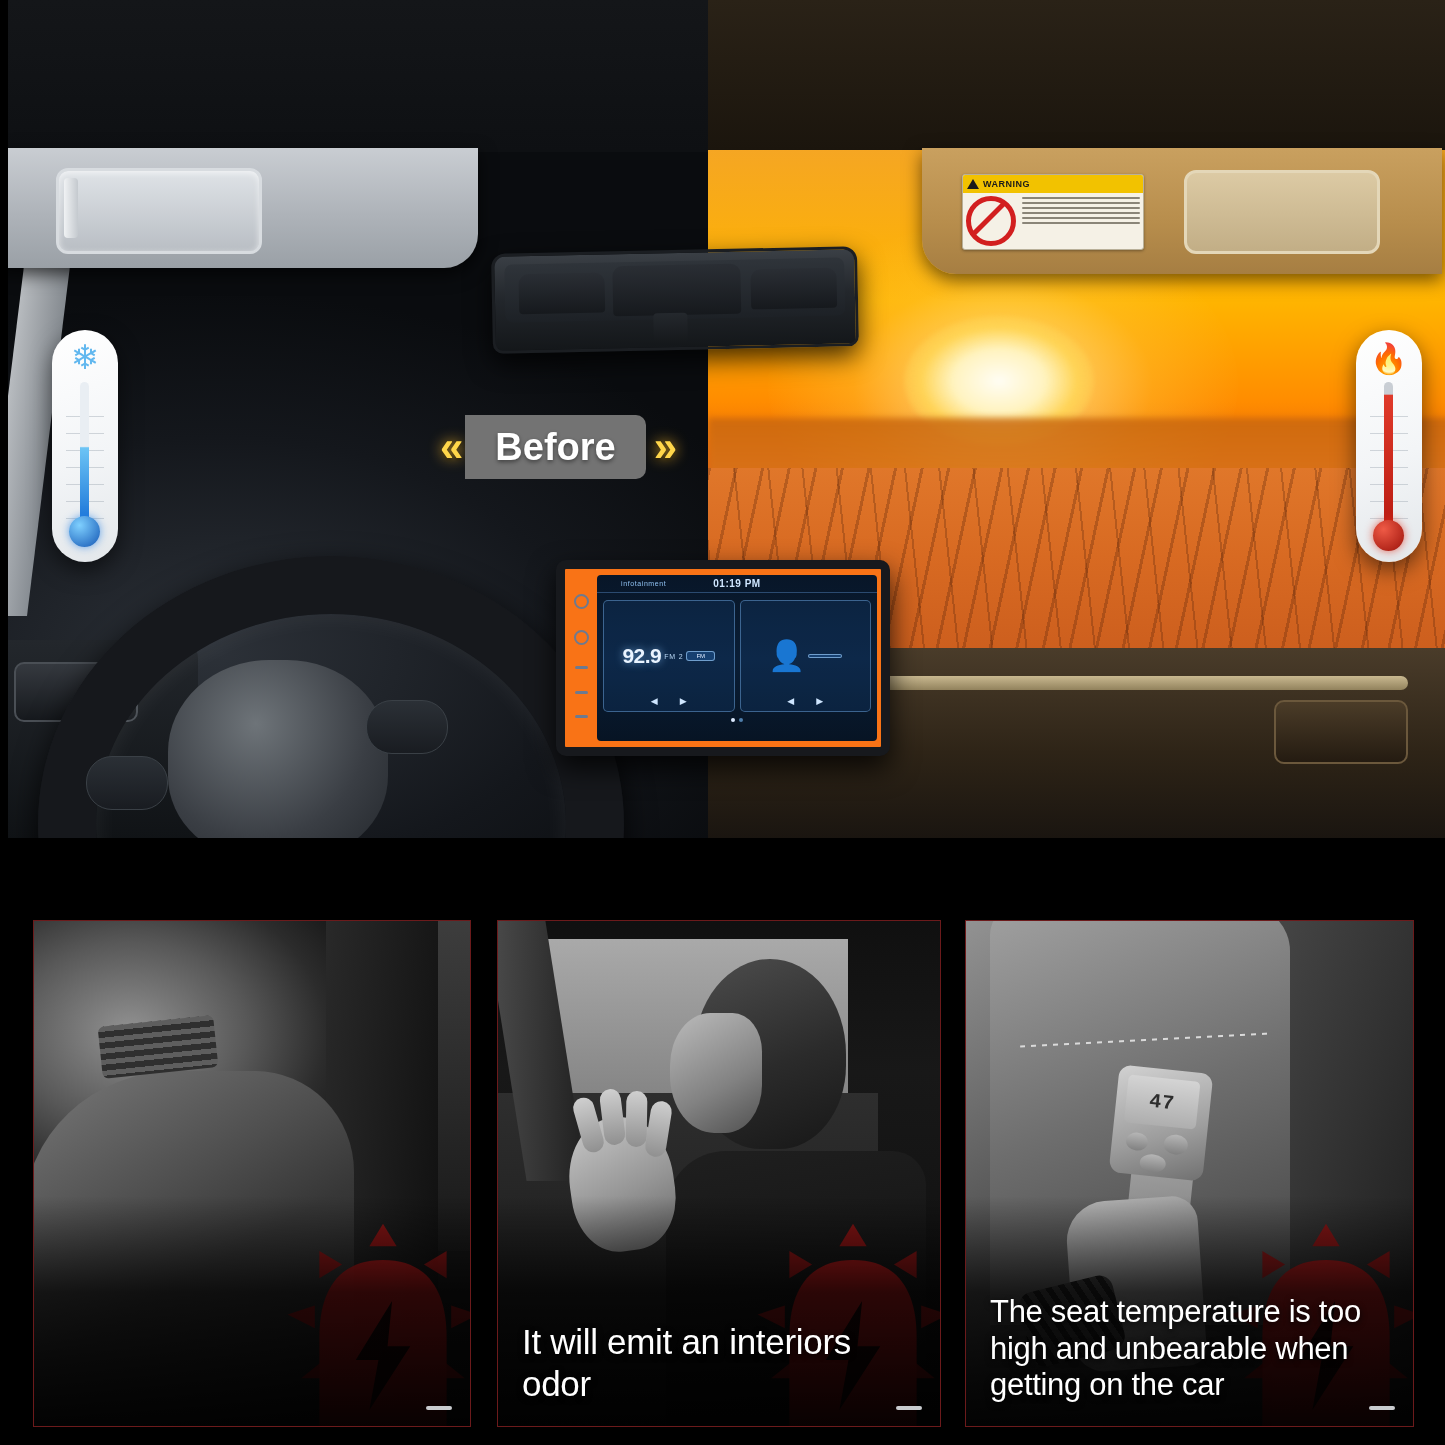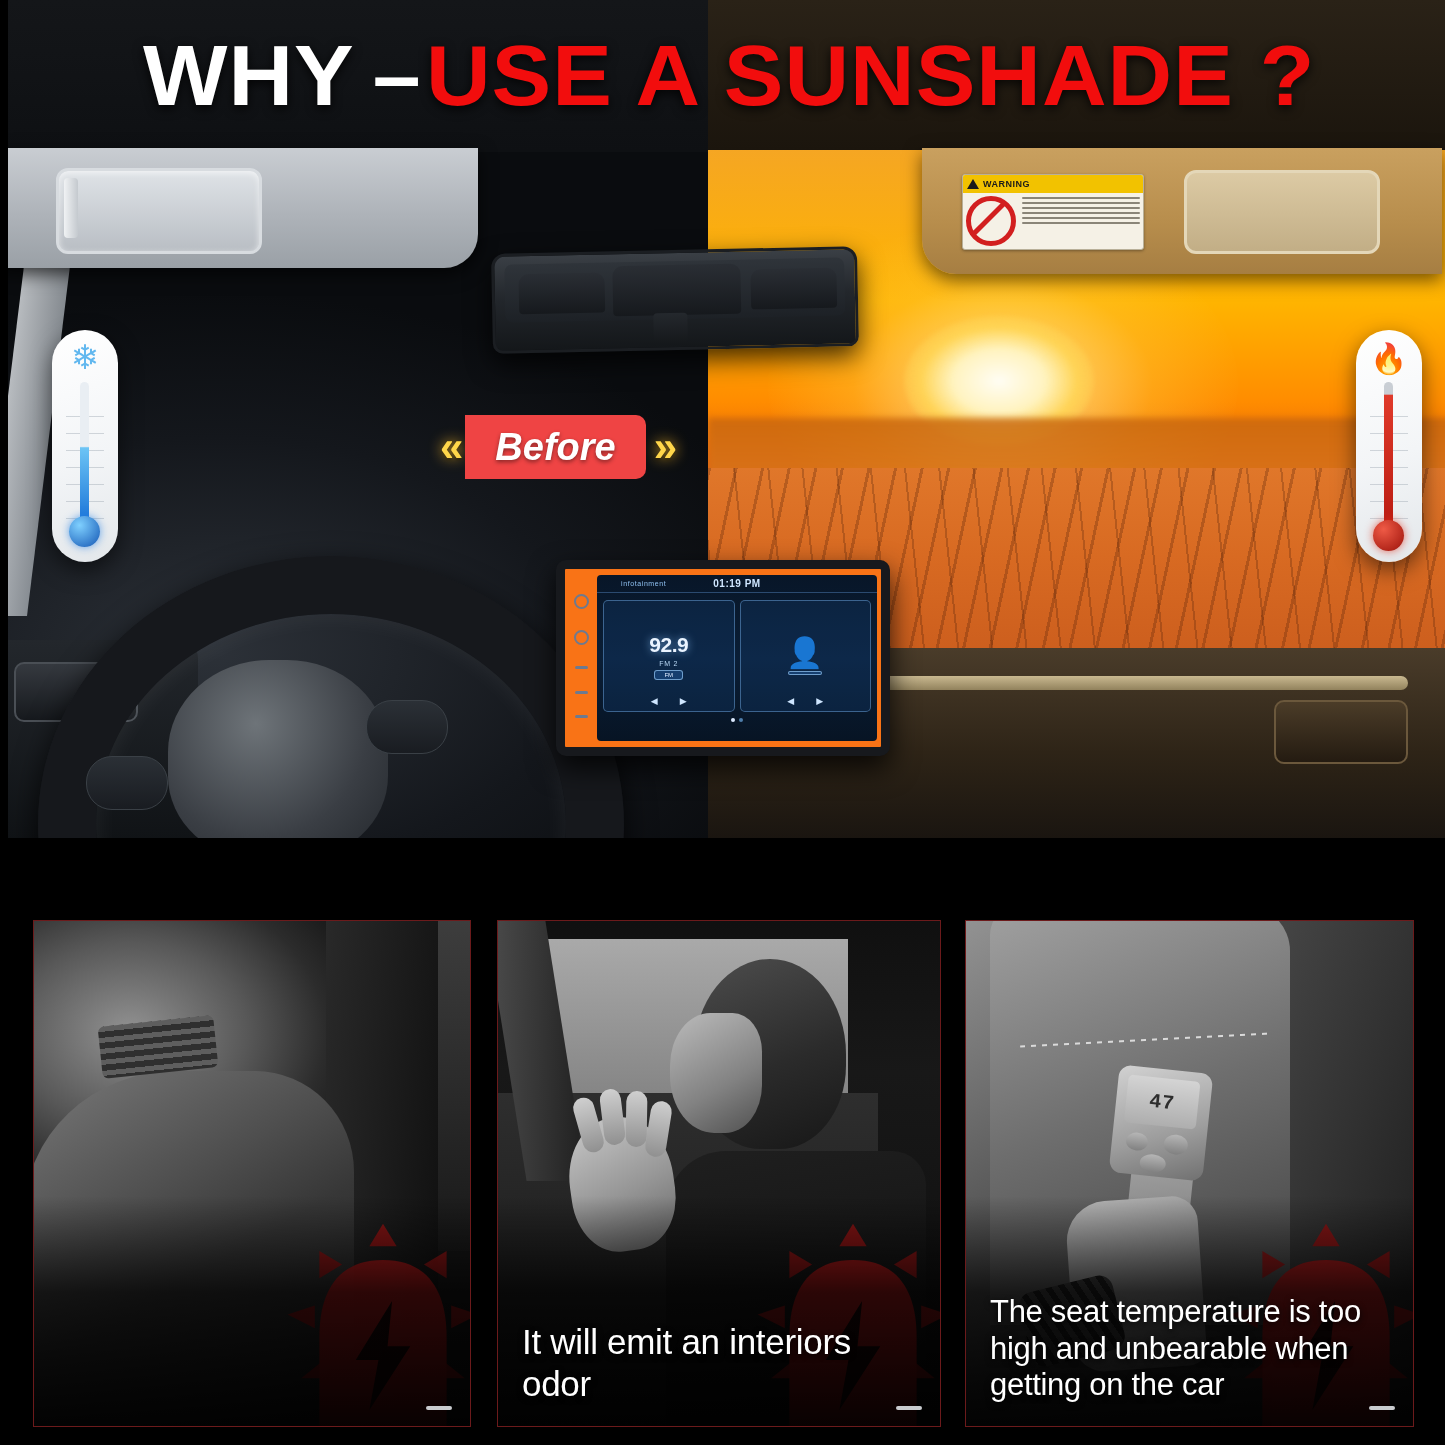--- a/index.html
+++ b/index.html
@@ -110,21 +110,21 @@
   .info-skey{width:11px;height:11px;border-radius:50%;border:2px solid #6d7a90;}
   .info-skey.bar{width:13px;height:3px;border-radius:2px;background:#6d7a90;border:0;}
   .info-screen{position:absolute;left:32px;top:6px;right:4px;bottom:6px;border-radius:4px;
     background:linear-gradient(180deg,#081628 0%,#0a1e36 50%,#071424 100%);overflow:hidden;}
   .info-status{height:17px;display:flex;align-items:center;justify-content:center;
     border-bottom:1px solid rgba(110,170,240,.35);position:relative;}
   .info-clock{font-size:10px;font-weight:bold;color:#cfe6ff;letter-spacing:.5px;}
   .info-brand{position:absolute;left:24px;font-size:7px;color:#8fc0f0;letter-spacing:.6px;}
   .info-tiles{display:flex;gap:5px;padding:7px 6px 0 6px;height:112px;}
   .info-tile{flex:1;border:1px solid rgba(120,180,240,.45);border-radius:5px;
-    background:rgba(30,90,160,.18);display:flex;flex-direction:column;align-items:center;
+    background:rgba(30,90,160,.18);display:flex;flex-direction:row;align-items:center;
     justify-content:center;gap:3px;position:relative;}
   .info-freq{font-size:21px;font-weight:bold;color:#eaf4ff;letter-spacing:-.5px;
     text-shadow:0 0 8px rgba(140,200,255,.7);}
   .info-band{font-size:7px;color:#b9d8f5;letter-spacing:.8px;}
   .info-chip{font-size:6px;color:#dceaff;border:1px solid rgba(150,200,245,.7);
     border-radius:3px;padding:1px 9px;background:rgba(40,110,190,.35);}
   .info-person{font-size:30px;line-height:1;color:#e6f2ff;}
   .info-arrows{display:flex;gap:22px;font-size:9px;color:#cfe6ff;position:absolute;bottom:5px;}
   .info-dots{display:flex;gap:4px;justify-content:center;margin-top:6px;}
   .info-dot{width:4px;height:4px;border-radius:50%;background:#4e7eab;}
@@ -150,21 +150,21 @@
     box-shadow:0 0 9px rgba(225,50,30,.7);}
 
   
   .badges{position:absolute;left:424px;top:415px;display:flex;align-items:center;gap:0;z-index:6;}
   .chev{font-size:42px;font-weight:bold;color:#ffd64a;letter-spacing:-6px;
     text-shadow:0 0 14px rgba(255,190,40,.95),0 2px 3px rgba(0,0,0,.6);padding:0 8px;}
   .badge{height:64px;display:flex;align-items:center;padding:0 30px;
     font-size:38px;font-weight:bold;color:#fff;
     text-shadow:0 2px 4px rgba(0,0,0,.45);}
   .badge-after{background:#2563eb;border-radius:10px 0 0 10px;}
-  .badge-before{background:#ef4444;border-radius:0 10px 10px 0;font-style:italic;}
+  .badge-before{background:#737373;border-radius:0 10px 10px 0;}
 
   
   .mid{position:absolute;left:0;top:838px;width:1445px;height:84px;overflow:hidden;
     background:linear-gradient(180deg,#121315 0%,#0a0b0c 100%);}
   .mid-inner{position:absolute;left:38px;top:4px;display:flex;align-items:center;gap:16px;}
   .mid-text{font-size:46px;font-weight:bold;color:#ee1b1b;white-space:nowrap;
     transform:scaleX(.92);transform-origin:left center;letter-spacing:-.5px;}
   .mid-chev{font-size:30px;font-weight:bold;color:#cf1414;letter-spacing:-4px;}
 
   
@@ -372,25 +372,20 @@
     </div>
 
     <div class="badges">
       <span class="chev">«</span>
       <span class="badge badge-before">Before</span>
       <span class="chev">»</span>
     </div>
 
   </div>
 
-  <div class="title">
-    <span class="title-w">WHY</span>
-    <span class="title-dash">–</span>
-    <span class="title-r">USE A SUNSHADE ?</span>
-  </div>
 
 
   <div class="cards">
 
     <div class="card card1">
       <div class="photo p1">
         <span class="pillar"></span>
         <span class="seat"></span>
         <span class="vent"></span>
         <span class="win"></span>

